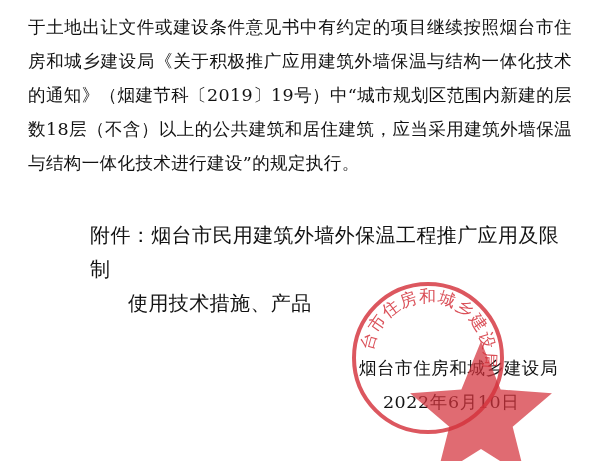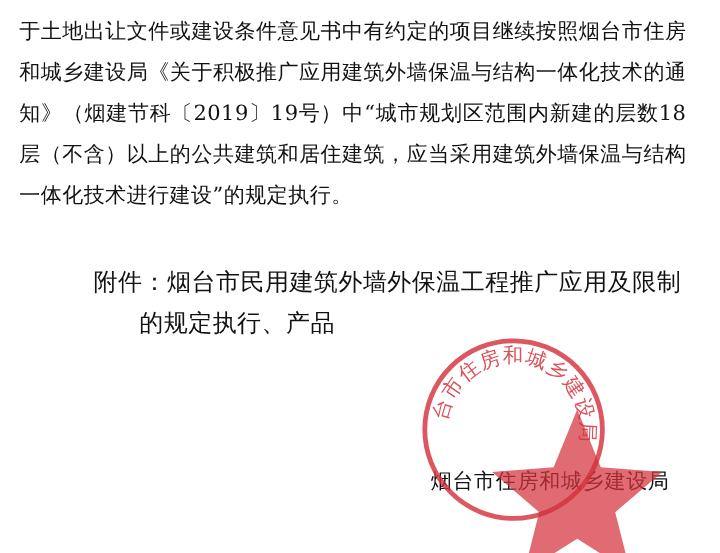--- a/index.html
+++ b/index.html
@@ -12,21 +12,21 @@
     background: #ffffff;
     font-family: "DejaVu Serif", "Liberation Serif", serif;
     color: #111111;
     overflow: hidden;
   }
   #doc {
     position: relative;
     width: 600px;
     height: 461px;
     box-sizing: border-box;
-    padding: 10px 28px 0 16px;
+    padding: 10px 28px 0 28px;
   }
   .body-text {
     font-size: 17.5px;
     line-height: 34px;
     letter-spacing: 0.4px;
     text-align: justify;
     color: #121212;
     margin: 0;
   }
   .para-continued {
@@ -107,25 +107,26 @@
 </style>
 </head>
 <body>
 
 <div id="doc">
 
   <p class="body-text para-continued">于土地出让文件或建设条件意见书中有约定的项目继续按照烟台市住房和城乡建设局《关于积极推广应用建筑外墙保温与结构一体化技术的通知》（烟建节科〔2019〕19号）中“城市规划区范围内新建的层数18层（不含）以上的公共建筑和居住建筑，应当采用建筑外墙保温与结构一体化技术进行建设”的规定执行。</p>
 
   <div class="attachment-block">
     <div class="attachment-line1">附件：烟台市民用建筑外墙外保温工程推广应用及限制</div>
-    <div class="attachment-line2">的规定执行、产品</div>
+    <div class="attachment-line2">使用技术措施、产品</div>
   </div>
 
   <div class="signature-block">
     <div class="sig-org">烟台市住房和城乡建设局</div>
+    <div class="sig-date">2022年6月10日</div>
   </div>
 
   <div class="seal">
     <div class="seal-ring"></div>
     <svg viewBox="0 0 152 152">
       <defs>
         <path id="sealCircle" d="M 76,76 m -56,0 a 56,56 0 1,1 112,0 a 56,56 0 1,1 -112,0"></path>
       </defs>
       <text class="seal-text">
         <textPath href="#sealCircle" startOffset="25%" text-anchor="middle">烟台市住房和城乡建设局</textPath>

